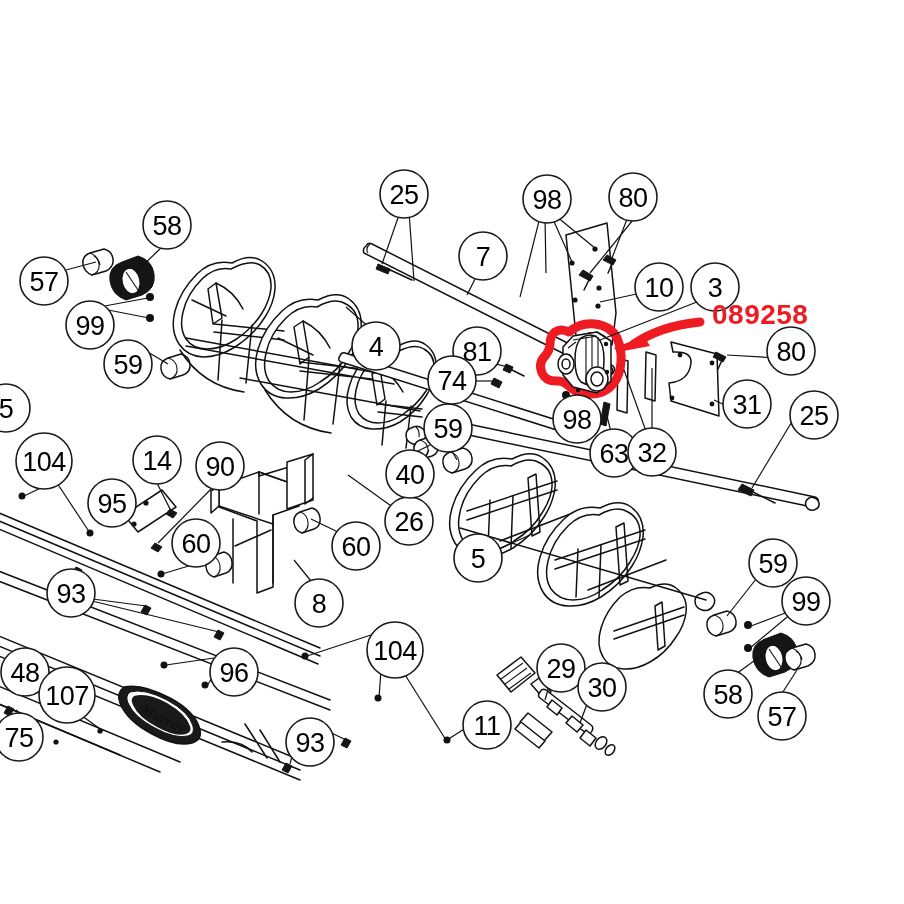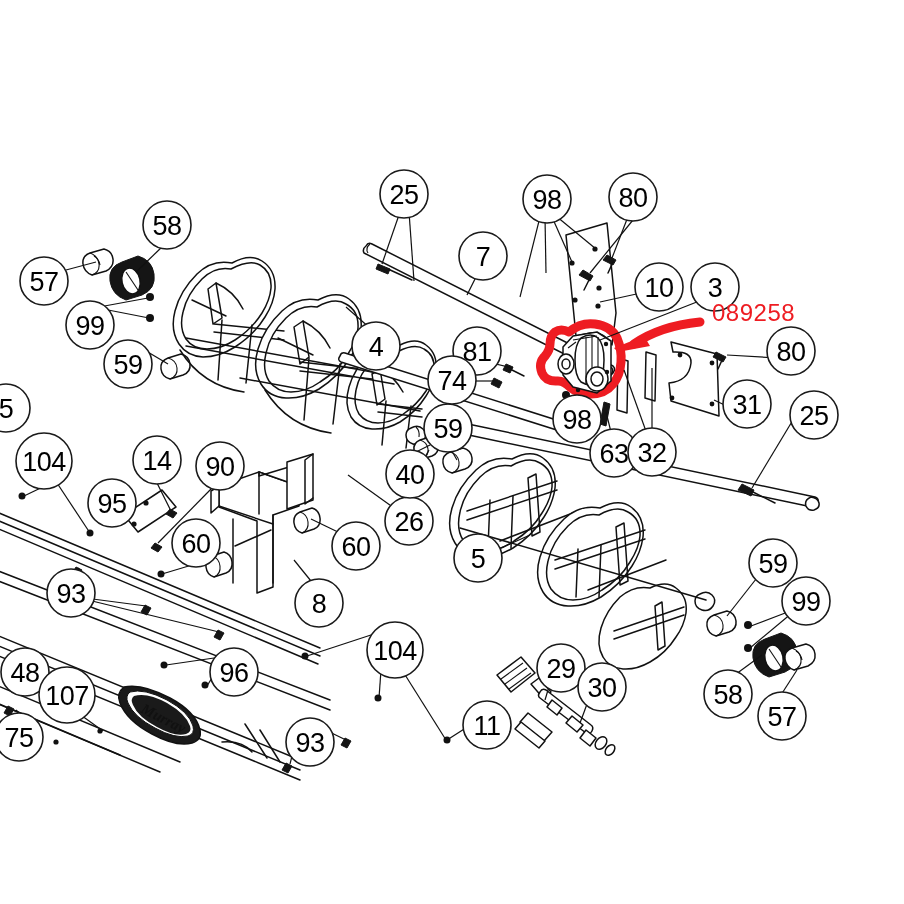--- a/index.html
+++ b/index.html
@@ -20,21 +20,21 @@
   .dot{fill:#111111;}
   .ln{stroke:#111111;fill:none;stroke-width:1.5;stroke-linejoin:round;stroke-linecap:round;}
   .ln-thin{stroke:#111111;fill:none;stroke-width:1.1;}
   .fillw{fill:#ffffff;stroke:#111111;stroke-width:1.5;stroke-linejoin:round;}
   .fillk{fill:#151515;stroke:#151515;stroke-width:1;}
   .hl-outline{fill:none;stroke:#ee1c22;stroke-width:9;stroke-linejoin:round;stroke-linecap:round;}
   .hl-arrow{fill:#ee1c22;stroke:none;}
   .hl-arrow-line{stroke:#ee1c22;stroke-width:9;fill:none;stroke-linecap:round;}
   #partnum{
     position:absolute;font-family:"Liberation Sans", sans-serif;
-    font-weight:normal;font-size:24px;color:#ee1c22;letter-spacing:0.5px;
+    font-weight:bold;font-size:28px;color:#ee1c22;letter-spacing:0.5px;
     white-space:nowrap;
   }
   .badge-text{
     font-family:"Liberation Serif", serif;font-style:italic;
     font-size:15px;fill:#111;font-weight:bold;
   }
 </style>
 </head>
 <body>
 

